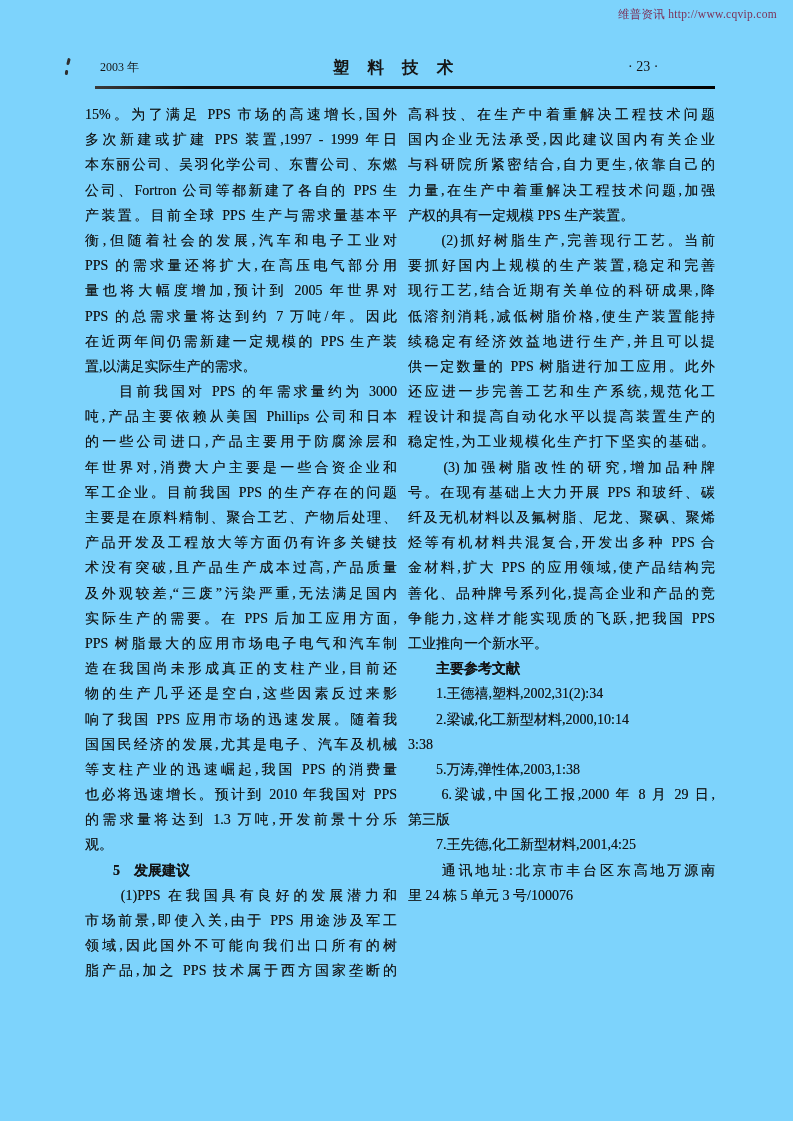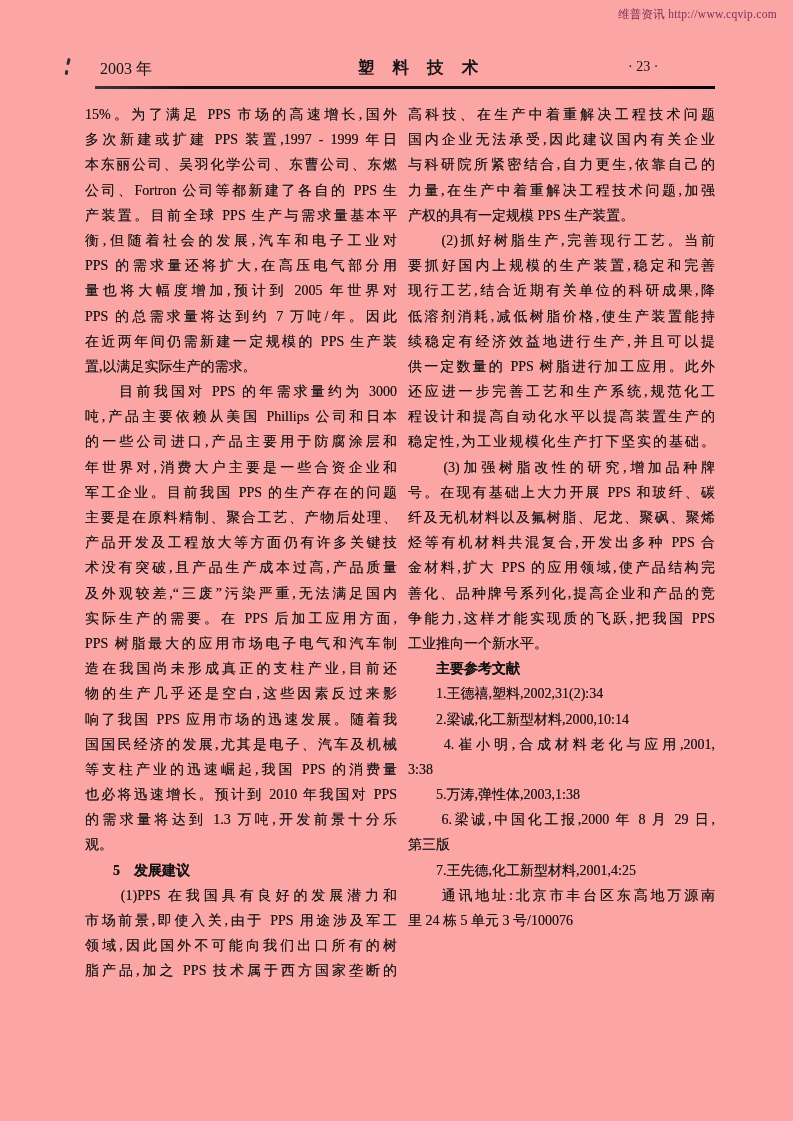--- a/index.html
+++ b/index.html
@@ -7,49 +7,48 @@
     padding: 0;
     width: 793px;
     height: 1121px;
     background: #ffffff;
     font-family: "Liberation Serif", "DejaVu Serif", serif;
   }
   .page {
     position: relative;
     width: 793px;
     height: 1121px;
-    background: #fca5a5;
+    background: #7dd3fc;
     color: #161616;
     overflow: hidden;
   }
   .watermark {
     position: absolute;
     top: 7px;
     right: 16px;
     font-size: 11.5px;
     letter-spacing: 0.3px;
     white-space: nowrap;
   }
   .header-year {
     position: absolute;
     left: 100px;
     top: 59px;
-    font-size: 16px;
+    font-size: 12px;
     white-space: nowrap;
   }
   .journal-title {
     position: absolute;
     left: 50%;
     transform: translateX(-50%);
     top: 57px;
     font-size: 16.5px;
     font-weight: bold;
     letter-spacing: 7px;
     white-space: nowrap;
-    margin-left: 25px;
   }
   .header-pageno {
     position: absolute;
     left: 628px;
     top: 59px;
     font-size: 14px;
     white-space: nowrap;
   }
   .header-rule {
     position: absolute;
@@ -168,21 +167,20 @@
       <div class="line">号。在现有基础上大力开展 PPS 和玻纤、碳</div>
       <div class="line">纤及无机材料以及氟树脂、尼龙、聚砜、聚烯</div>
       <div class="line">烃等有机材料共混复合,开发出多种 PPS 合</div>
       <div class="line">金材料,扩大 PPS 的应用领域,使产品结构完</div>
       <div class="line">善化、品种牌号系列化,提高企业和产品的竞</div>
       <div class="line">争能力,这样才能实现质的飞跃,把我国 PPS</div>
       <div class="line end">工业推向一个新水平。</div>
       <div class="line end bold">　　主要参考文献</div>
       <div class="line end">　　1.王德禧,塑料,2002,31(2):34</div>
       <div class="line end">　　2.梁诚,化工新型材料,2000,10:14</div>
-      <div class="line">　　4.崔小明,合成材料老化与应用,2001,</div>
       <div class="line end">3:38</div>
       <div class="line end">　　5.万涛,弹性体,2003,1:38</div>
       <div class="line">　　6.梁诚,中国化工报,2000 年 8 月 29 日,</div>
       <div class="line end">第三版</div>
       <div class="line end">　　7.王先德,化工新型材料,2001,4:25</div>
       <div class="line">　　通讯地址:北京市丰台区东高地万源南</div>
       <div class="line end">里 24 栋 5 单元 3 号/100076</div>
     </div>
 
 </div>

